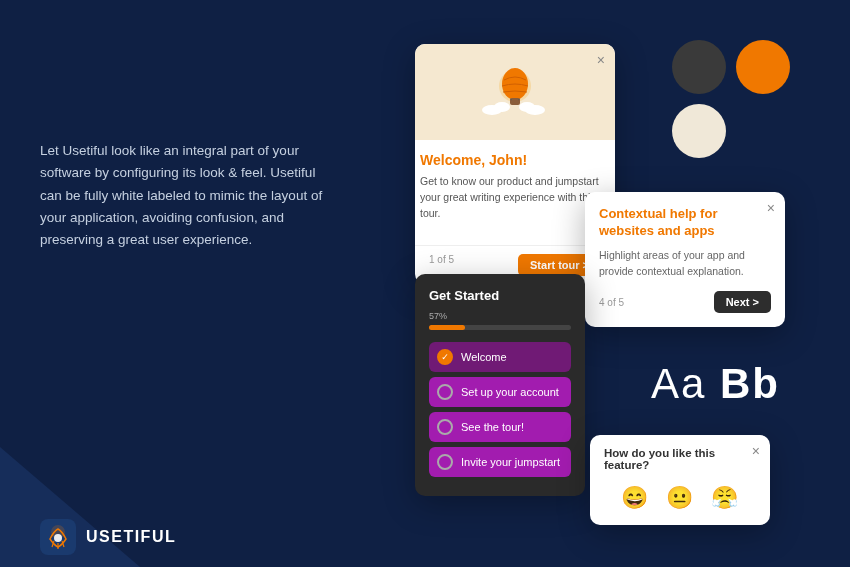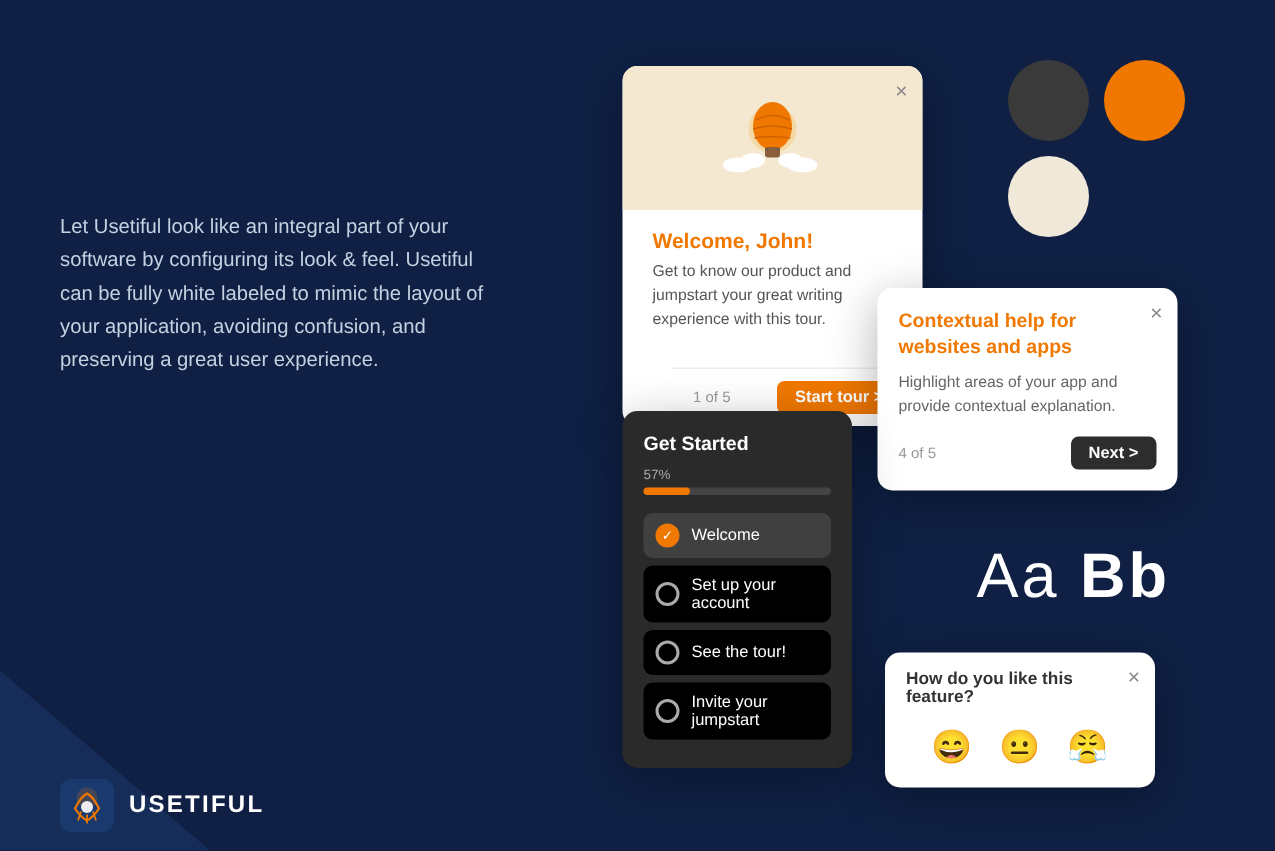--- a/index.html
+++ b/index.html
@@ -139,41 +139,40 @@
     }
     .welcome-card-close {
       position: absolute;
       top: 8px;
       right: 10px;
       color: #888;
       font-size: 14px;
       cursor: pointer;
     }
     .welcome-card-body {
-      padding: 12px 20px;
+      padding: 12px 5px;
     }
     .welcome-title {
       color: #f07800;
       font-size: 14px;
       font-weight: 700;
       margin-bottom: 6px;
     }
     .welcome-desc {
       color: #555;
       font-size: 10.5px;
       line-height: 1.5;
       margin-bottom: 12px;
     }
     .welcome-footer {
       display: flex;
-      align-items: center;
+      align-items: flex-start;
       justify-content: space-between;
       border-top: 1px solid #eee;
       padding: 8px 14px;
-      margin-left: 33px;
     }
     .step-indicator {
       color: #999;
       font-size: 10px;
     }
     .start-tour-btn {
       background: #f07800;
       color: #fff;
       border: none;
       border-radius: 5px;
@@ -234,21 +233,21 @@
       font-size: 11px;
       font-weight: 600;
       cursor: pointer;
     }
 
     
     .checklist-card {
       position: absolute;
       top: 274px;
       left: 415px;
-      width: 153px;
+      width: 170px;
       background: #2a2a2a;
       border-radius: 10px;
       box-shadow: 0 8px 32px rgba(0,0,0,0.3);
       padding: 14px;
     }
     .checklist-title {
       color: #ffffff;
       font-size: 13px;
       font-weight: 700;
       margin-bottom: 8px;
@@ -268,27 +267,27 @@
     }
     .progress-label {
       color: #aaa;
       font-size: 9px;
       margin-bottom: 4px;
     }
     .checklist-item {
       display: flex;
       align-items: center;
       gap: 8px;
-      background: #000000;
+      background: #a21caf;
       border-radius: 6px;
       padding: 7px 8px;
       margin-bottom: 5px;
     }
     .checklist-item.completed {
-      background: #404040;
+      background: #701a75;
     }
     .check-circle {
       width: 16px;
       height: 16px;
       border-radius: 50%;
       border: 2px solid #aaa;
       display: flex;
       align-items: center;
       justify-content: center;
       flex-shrink: 0;

